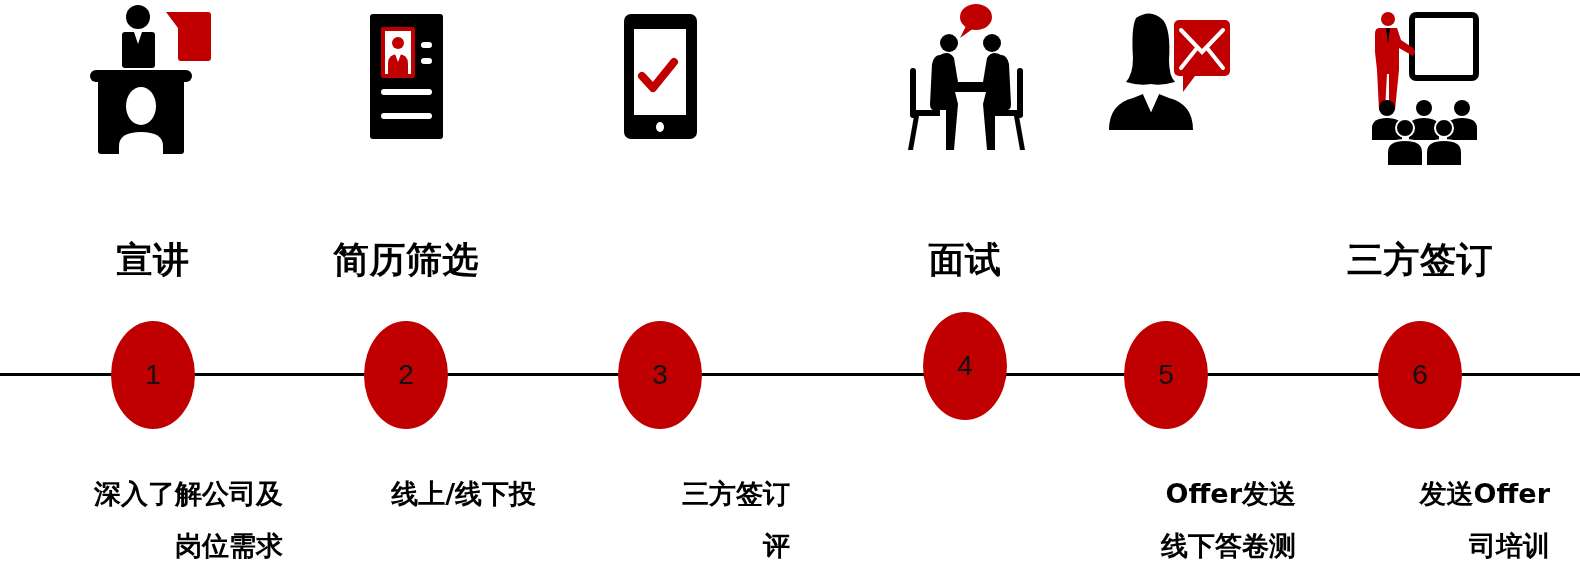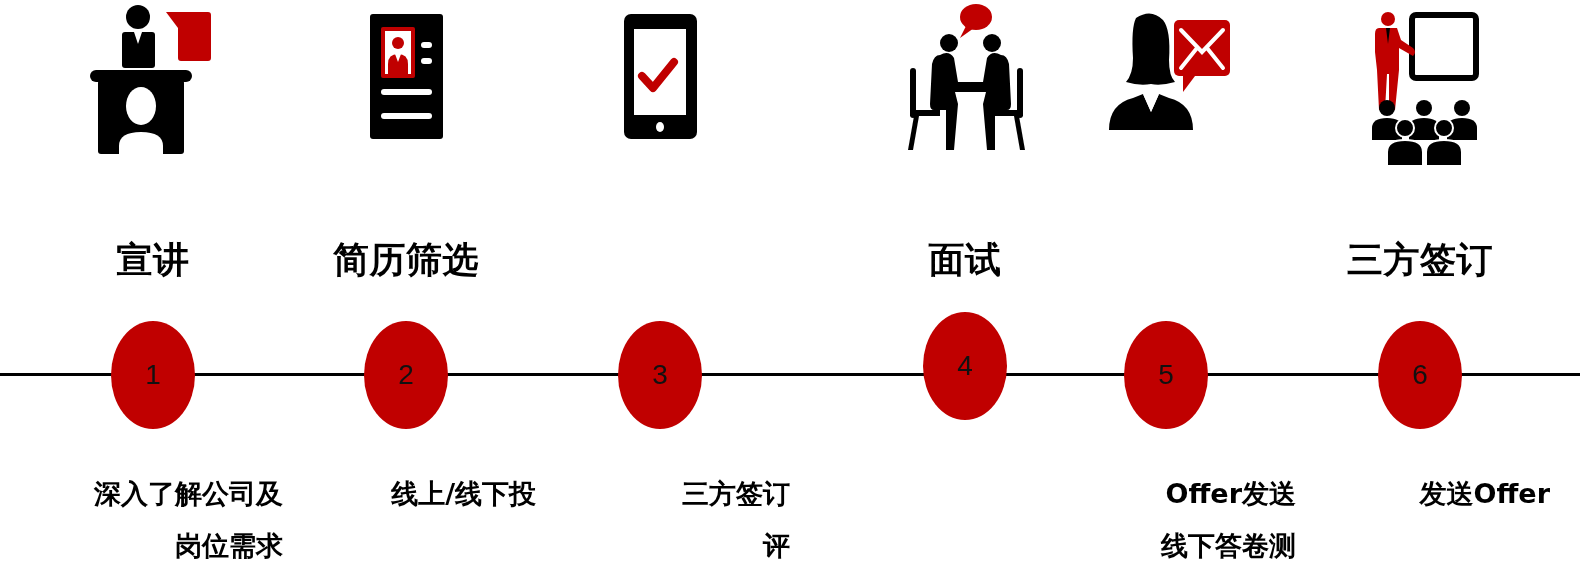--- a/index.html
+++ b/index.html
@@ -155,14 +155,15 @@
       <path d="M42 166 L42 152 Q42 140 60 140 Q78 140 78 152 L78 166 Z" fill="#000" stroke="#fff" stroke-width="2"></path>
       <path d="M81 166 L81 152 Q81 140 99 140 Q117 140 117 152 L117 166 Z" fill="#000" stroke="#fff" stroke-width="2"></path>
     </svg>
   </div>
   <div class="title">三方签订</div>
   <div class="badge" style="top:321px;background:#C00000;">
     <span>6</span>
   </div>
   <div class="desc">
     <span>发送Offer</span>
+    <span>司培训</span>
   </div>
 </div>
 
 </body></html>

